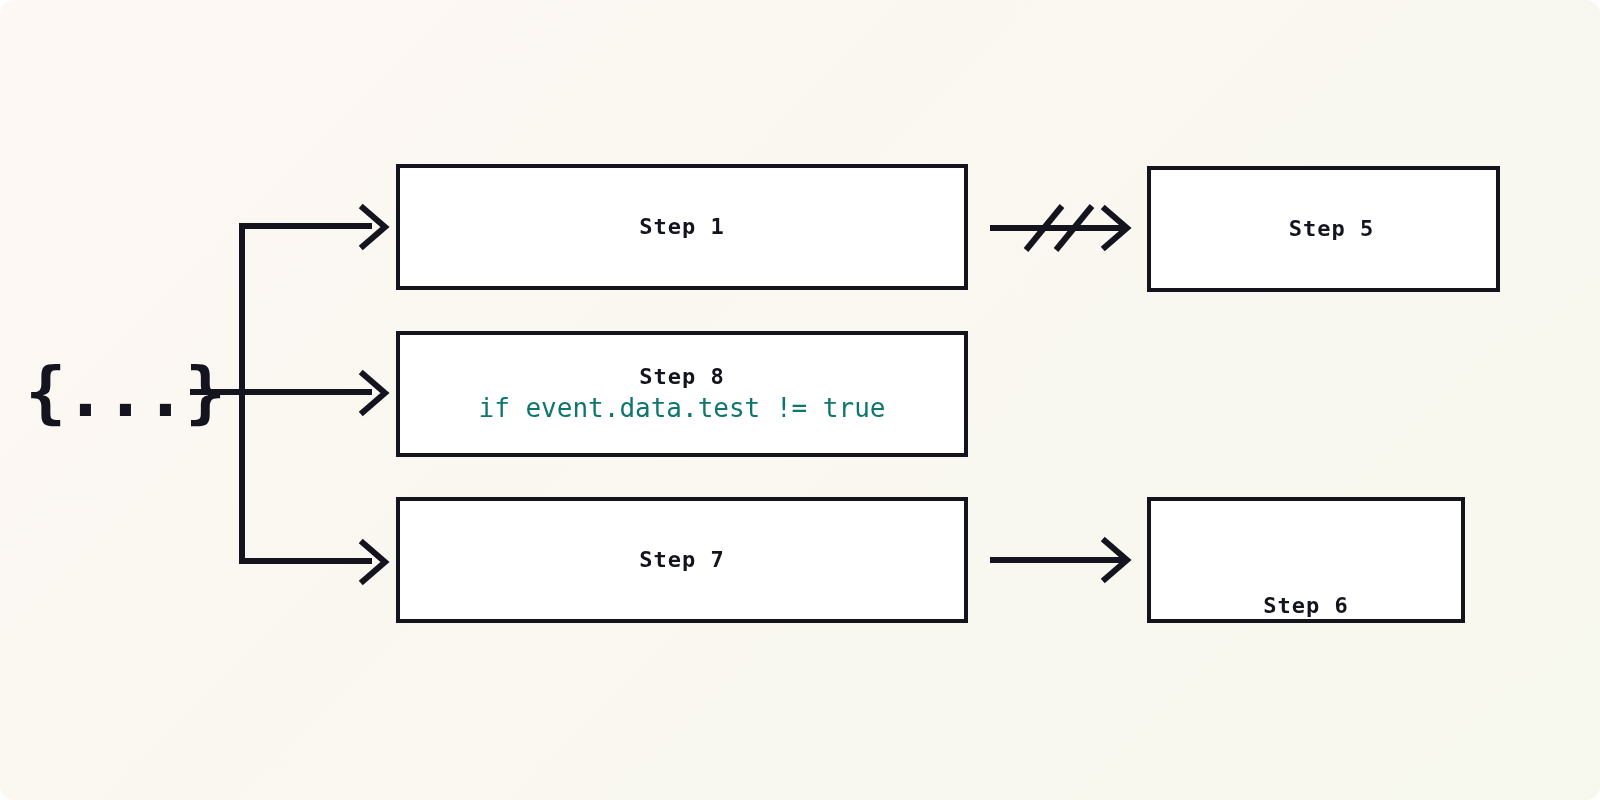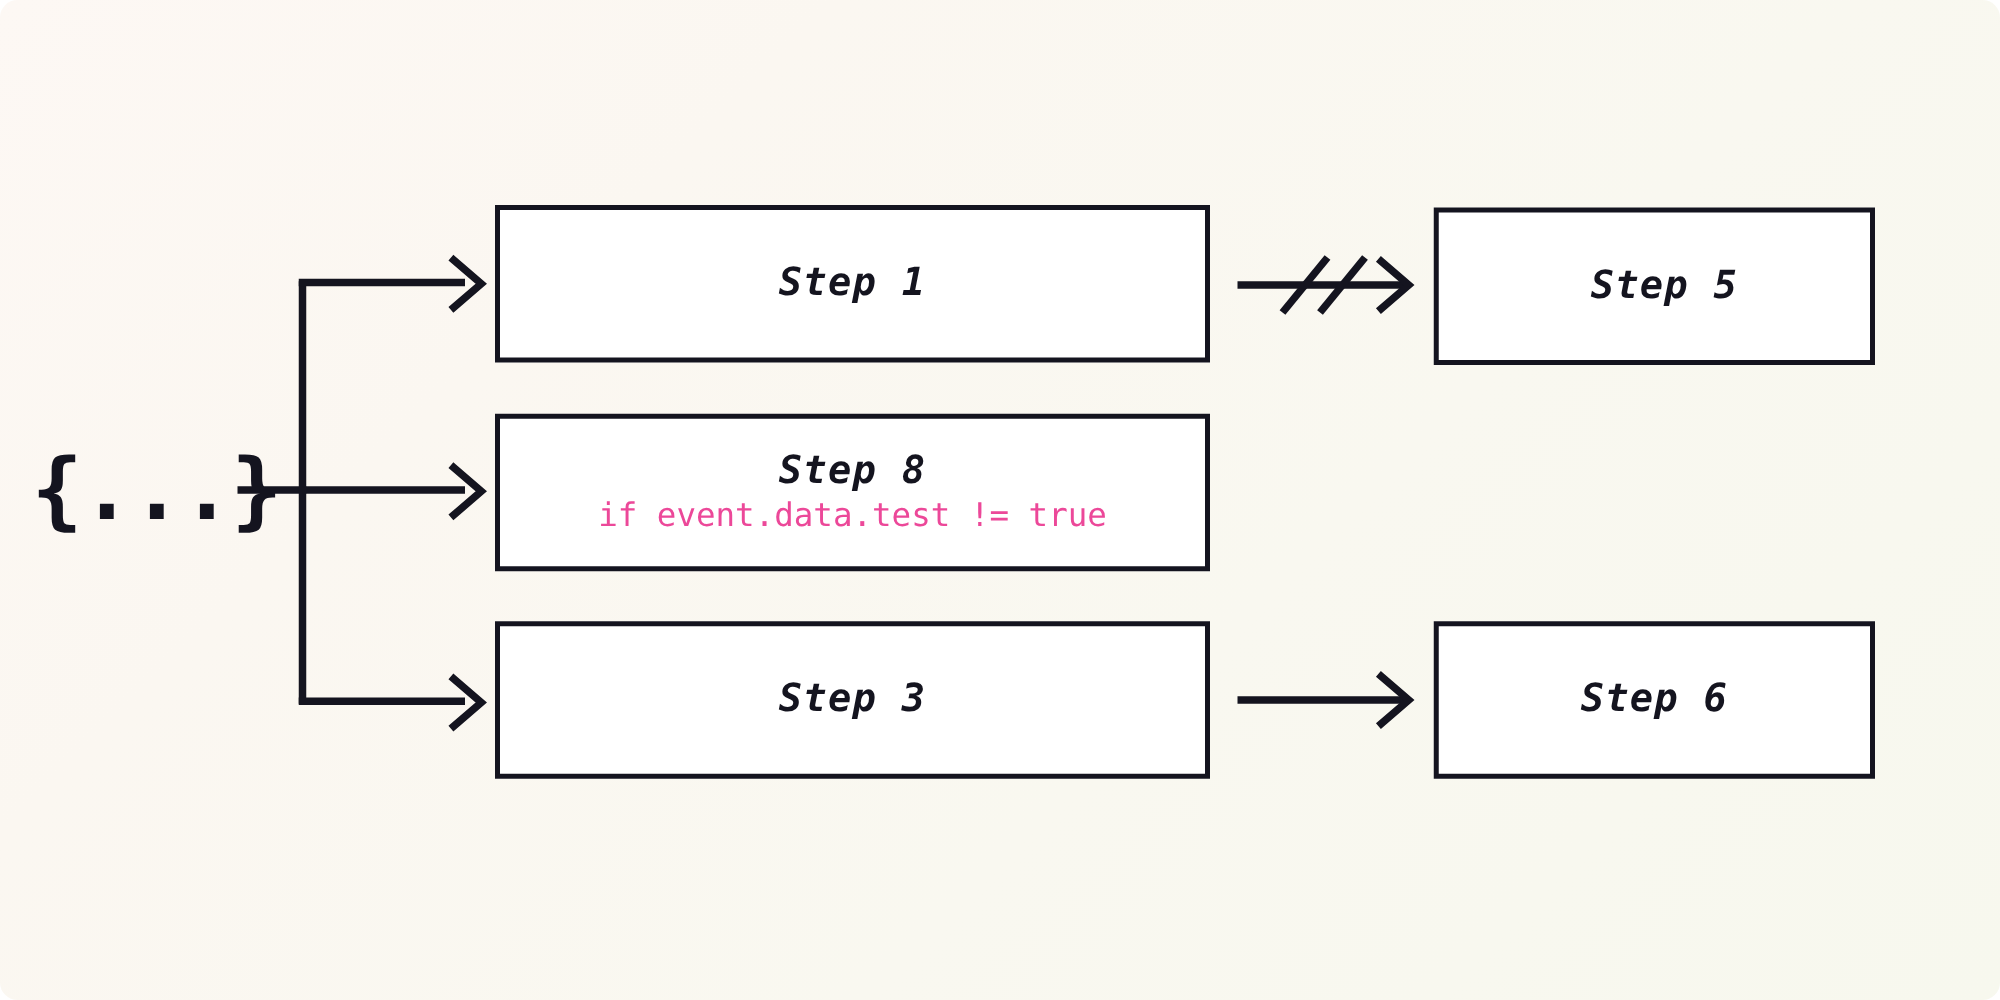--- a/index.html
+++ b/index.html
@@ -46,46 +46,45 @@
     border: 4px solid #14141f;
     box-sizing: border-box;
     display: flex;
     flex-direction: column;
     align-items: center;
     justify-content: center;
   }
 
   .step-title {
     font-family: "DejaVu Sans Mono", "Liberation Mono", monospace;
-    font-size: 31px;
+    font-size: 22px;
     font-weight: bold;
     color: #14141f;
     letter-spacing: 1px;
     line-height: 1.2;
     white-space: pre;
-    font-style: italic;
   }
 
   .step-condition {
     font-family: "DejaVu Sans Mono", "Liberation Mono", monospace;
     font-size: 26px;
     font-weight: normal;
-    color: #ec4899;
+    color: #0f766e;
     letter-spacing: 0px;
     line-height: 1.25;
     margin-top: 2px;
     white-space: pre;
   }
 
   
   #box-step1 { left: 396px; top: 164px;  width: 572px; height: 126px; }
   #box-step2 { left: 396px; top: 331px;  width: 572px; height: 126px; }
   #box-step3 { left: 396px; top: 497px;  width: 572px; height: 126px; }
   #box-step5 { left: 1147px; top: 166px; width: 353px; height: 126px; padding-left: 16px; }
-  #box-step6 { left: 1147px; top: 497px; width: 353px; height: 126px; }
+  #box-step6 { left: 1147px; top: 497px; width: 318px; height: 126px; justify-content: flex-end; }
 
   
   #connectors {
     position: absolute;
     left: 0;
     top: 0;
     width: 1600px;
     height: 800px;
     pointer-events: none;
   }
@@ -161,21 +160,21 @@
   <div class="step-box" id="box-step1">
     <div class="step-title">Step 1</div>
   </div>
 
   <div class="step-box" id="box-step2">
     <div class="step-title">Step 8</div>
     <div class="step-condition">if event.data.test != true</div>
   </div>
 
   <div class="step-box" id="box-step3">
-    <div class="step-title">Step 3</div>
+    <div class="step-title">Step 7</div>
   </div>
 
   <div class="step-box" id="box-step5">
     <div class="step-title">Step 5</div>
   </div>
 
   <div class="step-box" id="box-step6">
     <div class="step-title">Step 6</div>
   </div>
 

